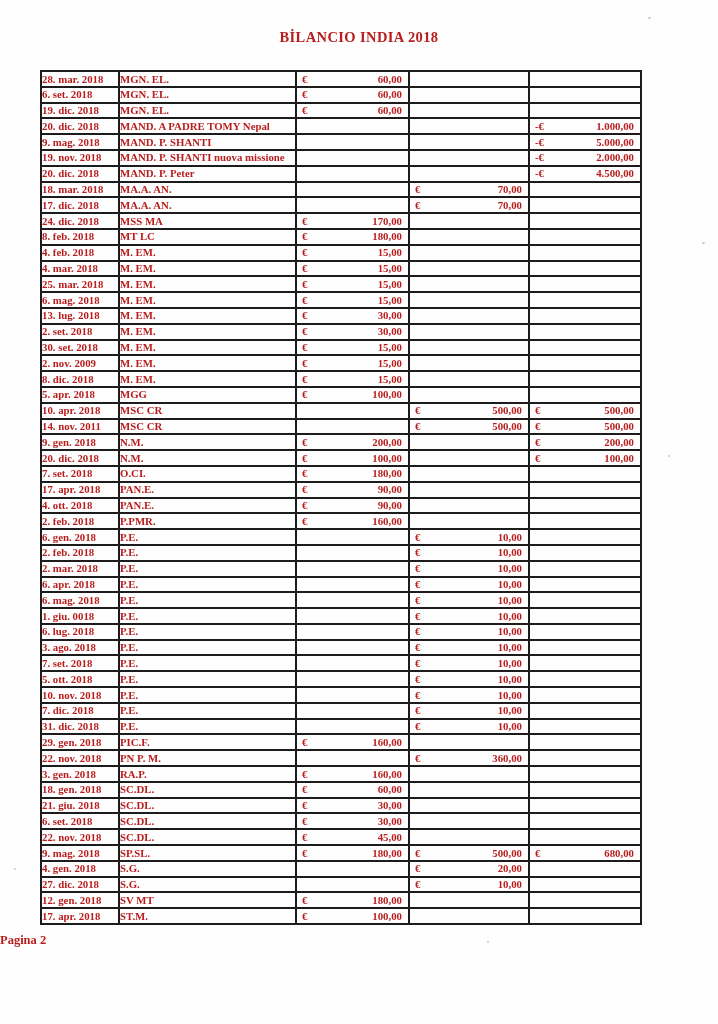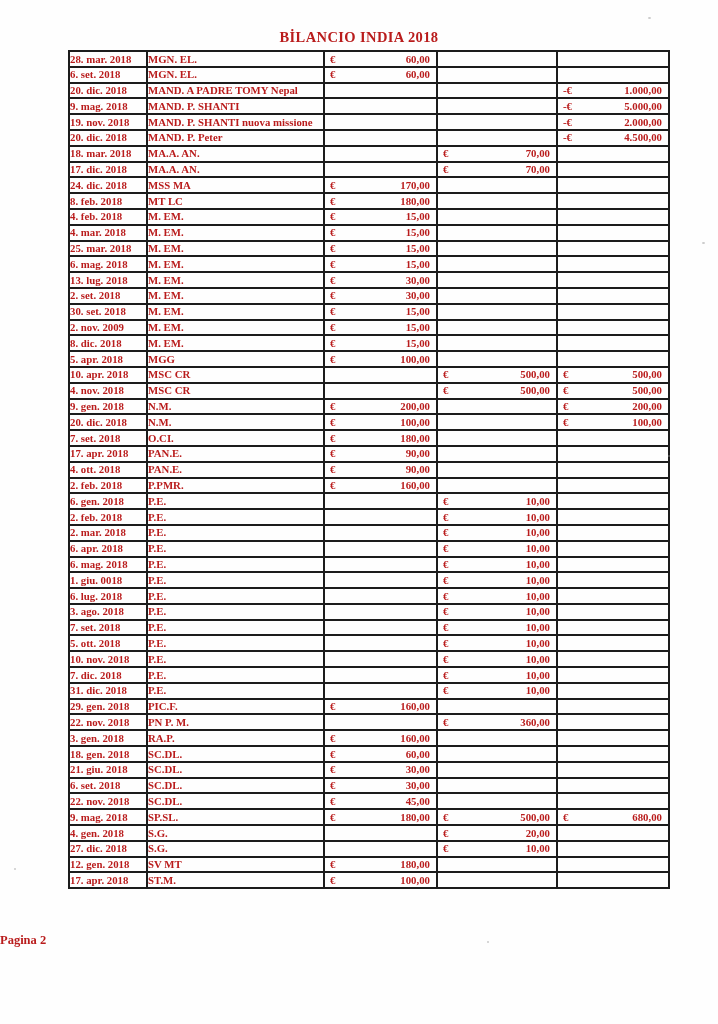--- a/index.html
+++ b/index.html
@@ -14,25 +14,24 @@
   .title {
     position:absolute;
     top:29px; left:0; width:100%;
     text-align:center;
     font-size:14.5px;
     font-weight:bold;
     letter-spacing:0.4px;
   }
   table.ledger {
     position:absolute;
-    left:40px; top:50px;
+    left:40px; top:70px;
     width:600px;
     border-collapse:collapse;
     table-layout:fixed;
-    margin-left:28px;
   }
   table.ledger td {
     border:2px solid #1c1c1c;
     height:13.8px;
     padding:0;
     font-size:10.8px;
     font-weight:bold;
     line-height:1;
     overflow:hidden;
     white-space:nowrap;
@@ -90,20 +89,32 @@
           <td class="c-amt">
             <div class="amt-wrap">
               <span>€</span>
               <span>60,00</span>
             </div>
           </td>
           <td class="c-amt"></td>
           <td class="c-amt"></td>
         </tr>
         <tr>
+          <td class="c-date">19. dic. 2018</td>
+          <td class="c-desc">MGN. EL.</td>
+          <td class="c-amt">
+            <div class="amt-wrap">
+              <span>€</span>
+              <span>60,00</span>
+            </div>
+          </td>
+          <td class="c-amt"></td>
+          <td class="c-amt"></td>
+        </tr>
+        <tr>
           <td class="c-date">20. dic. 2018</td>
           <td class="c-desc">MAND. A PADRE  TOMY Nepal</td>
           <td class="c-amt"></td>
           <td class="c-amt"></td>
           <td class="c-amt">
             <div class="amt-wrap">
               <span>-€</span>
               <span>1.000,00</span>
             </div>
           </td>
@@ -323,21 +334,21 @@
             </div>
           </td>
           <td class="c-amt">
             <div class="amt-wrap">
               <span>€</span>
               <span>500,00</span>
             </div>
           </td>
         </tr>
         <tr>
-          <td class="c-date">4. nov. 2018</td>
+          <td class="c-date">14. nov. 2011</td>
           <td class="c-desc">MSC CR</td>
           <td class="c-amt"></td>
           <td class="c-amt">
             <div class="amt-wrap">
               <span>€</span>
               <span>500,00</span>
             </div>
           </td>
           <td class="c-amt">
             <div class="amt-wrap">

